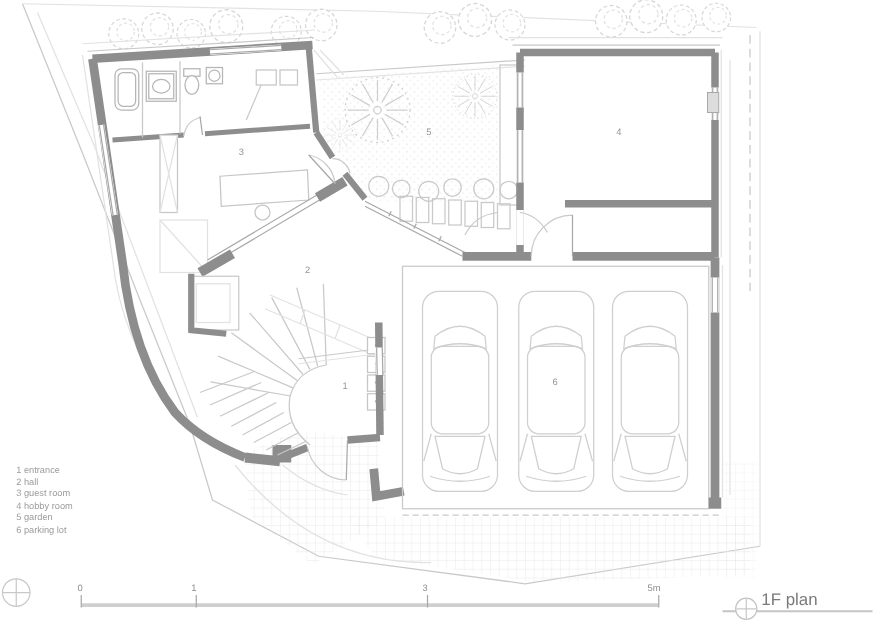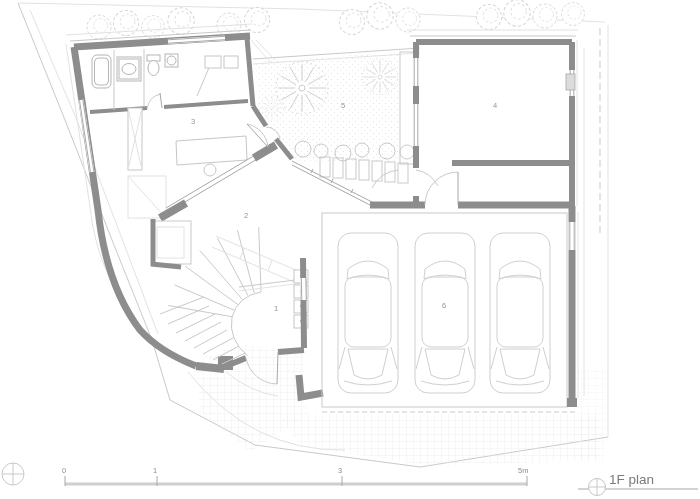--- a/index.html
+++ b/index.html
@@ -285,14 +285,22 @@
   </g>
 
   <g>
     <path d="M578,489 L698,489" stroke="#c4c4c4" stroke-width="1.5" fill="none"></path>
     <circle cx="597" cy="487" r="8.5" stroke="#c4c4c4" fill="#ffffff"></circle>
     <path class="lt" d="M589,487 L605,487 M597,479 L597,495"></path>
     <text x="609" y="484" class="title-text">1F plan</text>
   </g>
 </svg>
 
-
+<div class="legend">
+  <span>1 entrance</span>
+  <span>2 hall</span>
+  <span>3 guest room</span>
+  <span>4 hobby room</span>
+  <span>5 garden</span>
+  <span>6 parking lot</span>
 </div>
 
+</div>
+
 </body></html>

